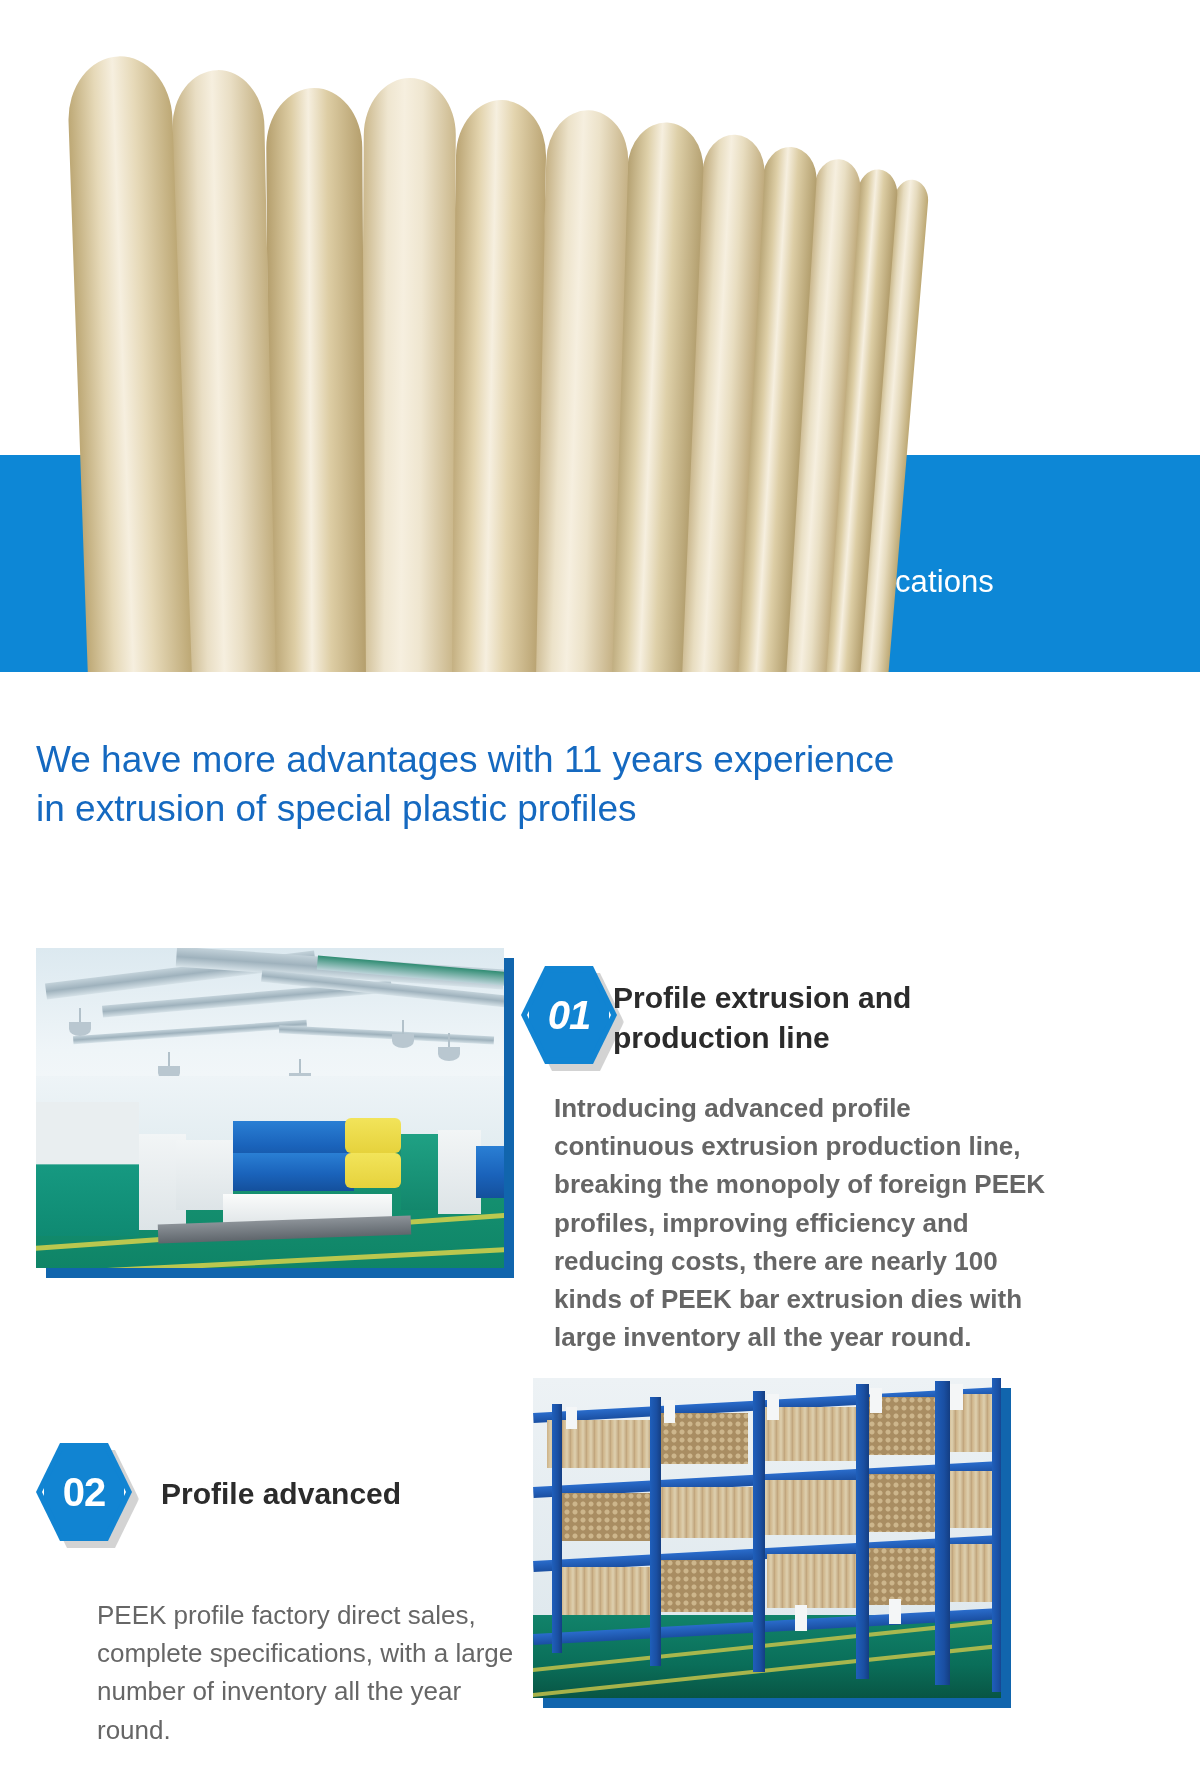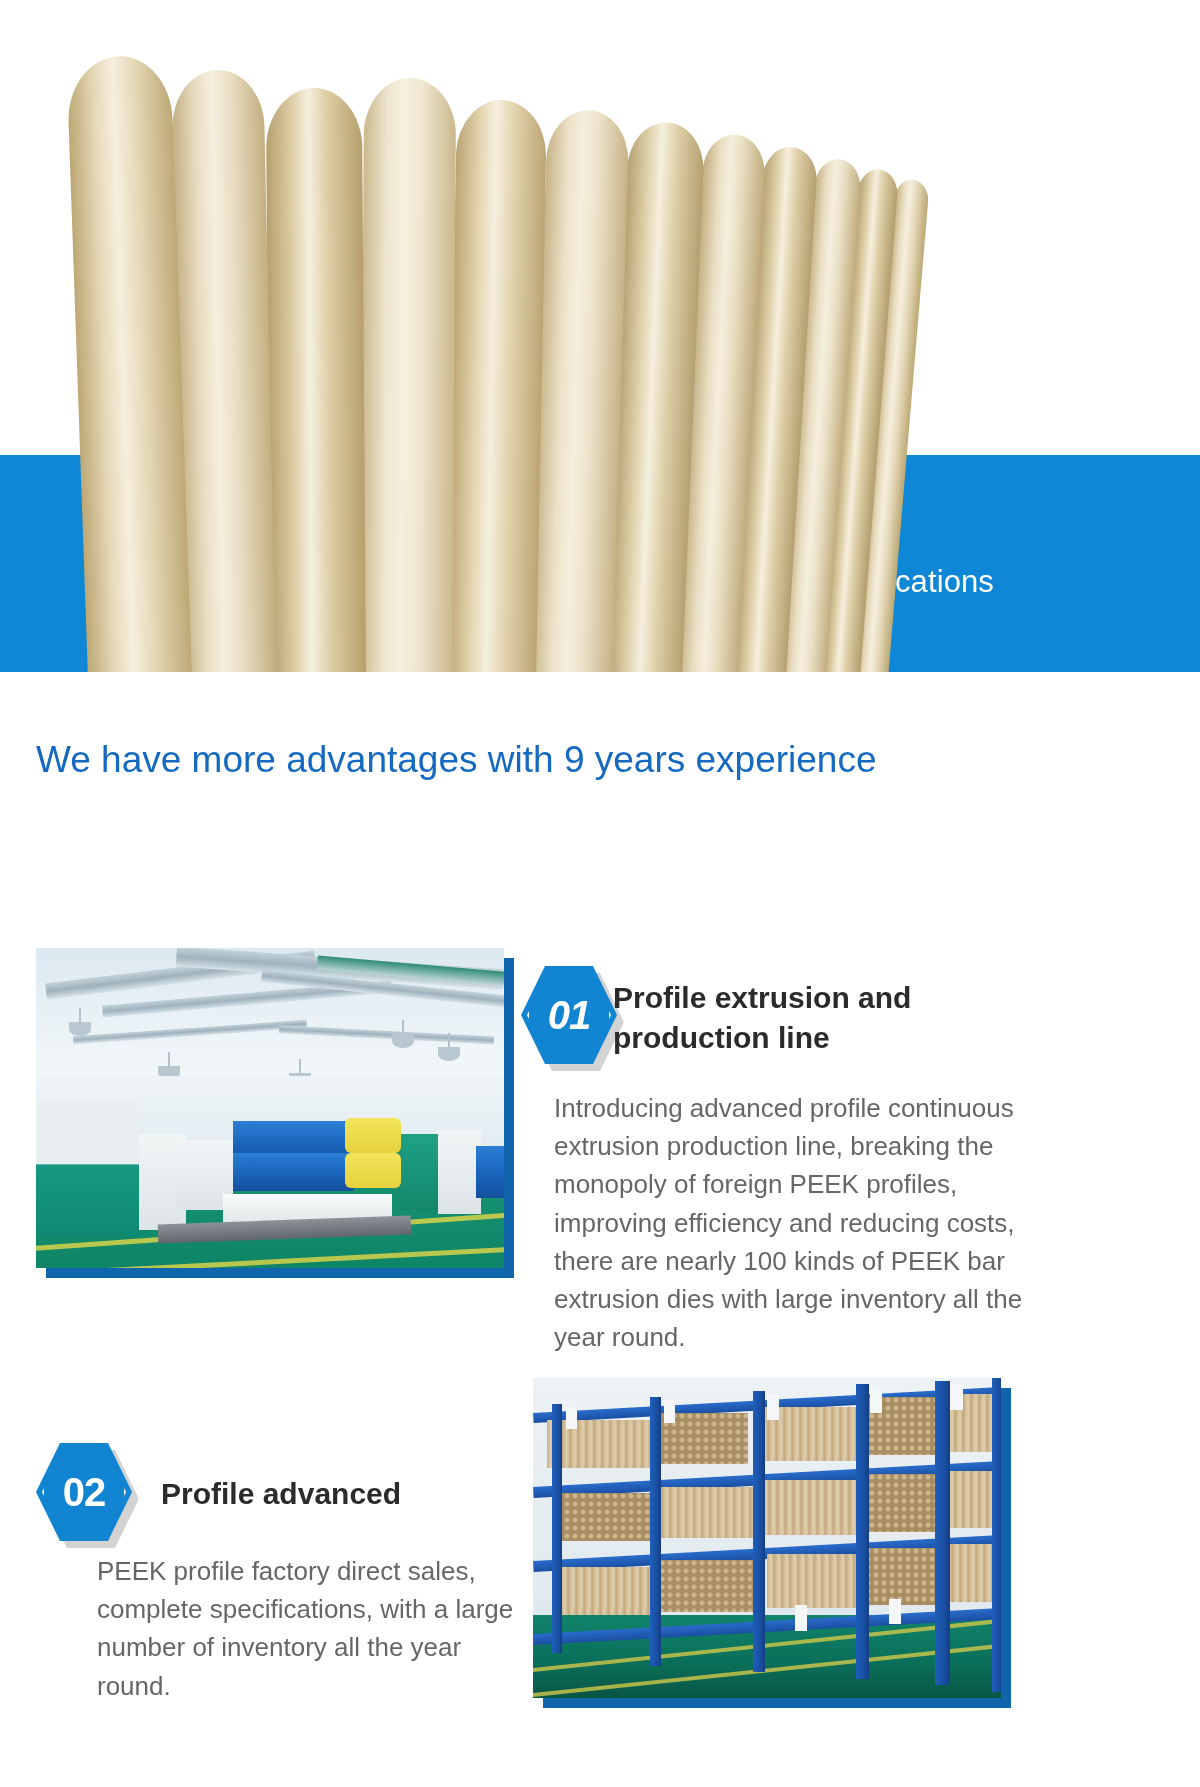--- a/index.html
+++ b/index.html
@@ -263,21 +263,22 @@
           <div class="tint-rod" style="left: 854px; width: 34px; height: 290px;"></div>
         </div>
       <div class="banner-inner">
         <div class="banner-title">PEEK rods</div>
         <div class="banner-sub">Used for processing PEEK parts of various specifications</div>
       </div>
     </div>
   </div>
 
   <div class="headline">
-    <div>We have more advantages with 9 years experience</div>
+    <div>We have more advantages with 11 years experience</div>
+    <div>in extrusion of special plastic profiles</div>
   </div>
 
   <div class="section">
 
     <div class="photo-frame" style="left:36px; top:948px; width:468px; height:320px;">
       <div class="accent"></div>
       <div class="shot">
         <div class="factory">
           <div class="f-ceiling"></div>
 
@@ -317,21 +318,21 @@
 
     <div class="badge-wrap" style="left:521px; top:963px;font-style:italic;">
       <div class="hex-shadow"></div>
       <div class="hex"></div>
       <div class="hex-inner"></div>
       <div class="hex-num">01</div>
     </div>
 
     <div class="sec-title" style="left:613px; top:978px; width:450px;">Profile extrusion and production line</div>
 
-    <div class="sec-body" style="left:554px; top:1089px; width:496px;">Introducing advanced profile continuous extrusion production line, breaking the monopoly of foreign PEEK profiles, improving efficiency and reducing costs, there are nearly 100 kinds of PEEK bar extrusion dies with large inventory all the year round.</div>
+    <div class="sec-body" style="left:554px; top:1089px; width:496px;font-weight:bold;">Introducing advanced profile continuous extrusion production line, breaking the monopoly of foreign PEEK profiles, improving efficiency and reducing costs, there are nearly 100 kinds of PEEK bar extrusion dies with large inventory all the year round.</div>
   </div>
 
   <div class="section">
 
     <div class="photo-frame" style="left:533px; top:1378px; width:468px; height:320px;">
       <div class="accent"></div>
       <div class="shot">
         <div class="warehouse">
           <div class="wh-back"></div>
           <div class="wh-floor"></div>
@@ -411,16 +412,16 @@
 
     <div class="badge-wrap" style="left:36px; top:1440px;">
       <div class="hex-shadow"></div>
       <div class="hex"></div>
       <div class="hex-inner"></div>
       <div class="hex-num">02</div>
     </div>
 
     <div class="sec-title" style="left:161px; top:1474px; width:360px;">Profile advanced</div>
 
-    <div class="sec-body" style="left:97px; top:1552px; width:430px;">PEEK profile factory direct sales, complete specifications, with a large number of inventory all the year round.</div>
+    <div class="sec-body" style="left:97px; top:1596px; width:430px;">PEEK profile factory direct sales, complete specifications, with a large number of inventory all the year round.</div>
   </div>
 
 </div>
 
 </body></html>

